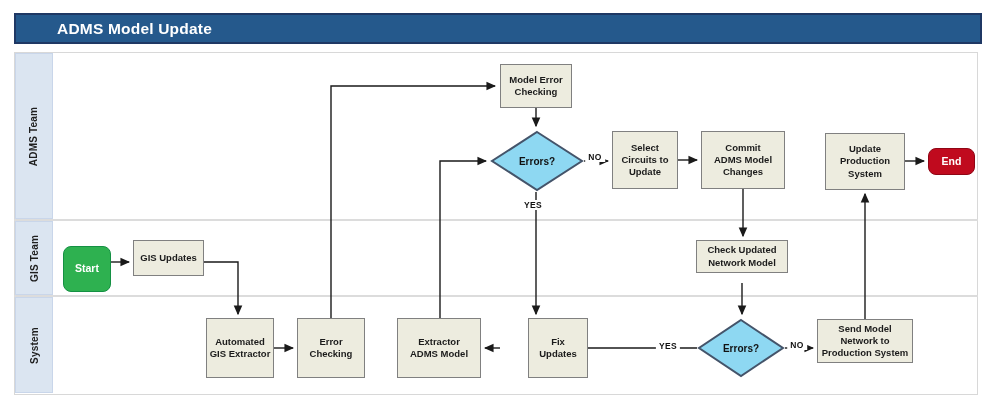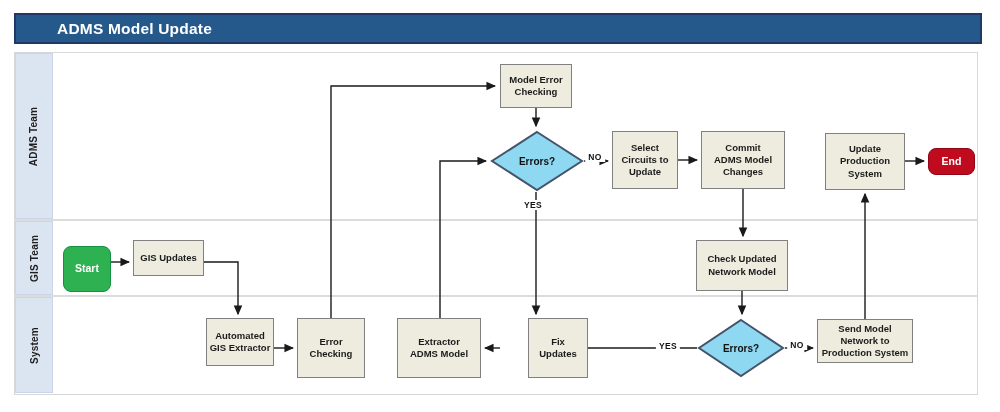--- a/index.html
+++ b/index.html
@@ -101,26 +101,26 @@
   <div class="edge-label" style="left:533px;top:205px">YES</div>
   <div class="edge-label" style="left:668px;top:346px">YES</div>
   <div class="edge-label" style="left:797px;top:345px">NO</div>
 
   <div class="node terminator start" style="left:63px;top:246px;width:48px;height:46px">
     <span>Start</span>
   </div>
   <div class="node process" style="left:133px;top:240px;width:71px;height:36px">
     <span>GIS Updates</span>
   </div>
-  <div class="node process" style="left:696px;top:240px;width:92px;height:51px">
+  <div class="node process" style="left:696px;top:240px;width:92px;height:33px">
     <span>Check Updated</span>
     <span>Network Model</span>
   </div>
 
-  <div class="node process" style="left:206px;top:318px;width:68px;height:48px">
+  <div class="node process" style="left:206px;top:318px;width:68px;height:60px">
     <span>Automated</span>
     <span>GIS Extractor</span>
   </div>
   <div class="node process" style="left:297px;top:318px;width:68px;height:60px">
     <span>Error</span>
     <span>Checking</span>
   </div>
   <div class="node process" style="left:397px;top:318px;width:84px;height:60px">
     <span>Extractor</span>
     <span>ADMS Model</span>

